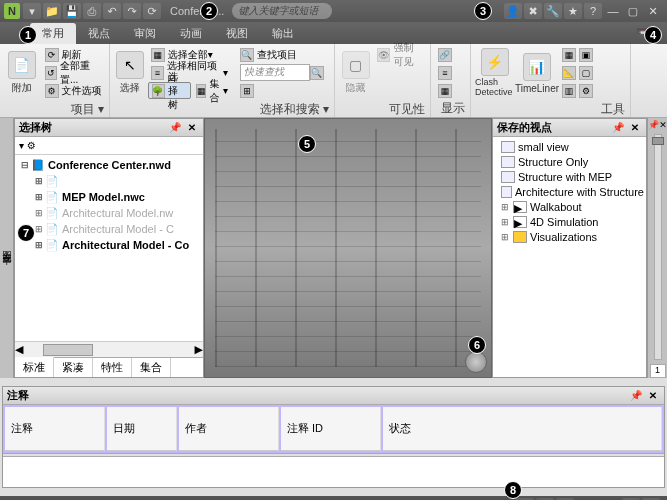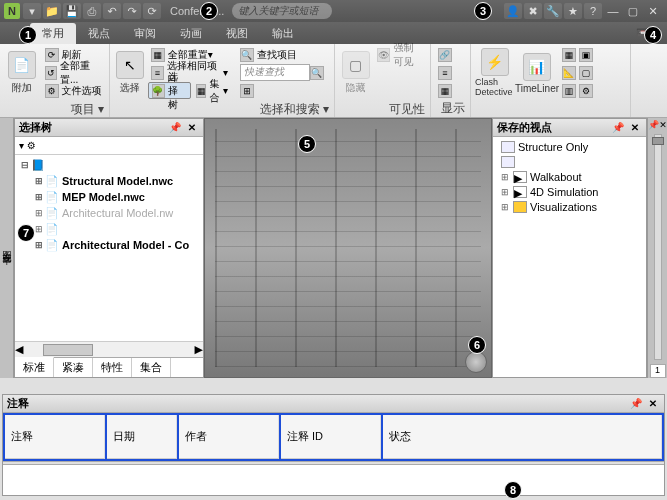--- a/index.html
+++ b/index.html
@@ -62,21 +62,21 @@
 .view-item { display: flex; align-items: center; height: 15px; font-size: 11px; white-space: nowrap; padding-left: 6px; }
 .view-item .vicon { width: 14px; height: 12px; border: 1px solid #999; margin-right: 3px; background: #eef; }
 .view-item .vicon.folder { background: #fc3; }
 .view-item.exp::before { content: "⊞"; width: 10px; font-size: 9px; color: #666; margin-right: 2px; }
 
 .right-dock { width: 20px; background: #c0c0c0; border-left: 1px solid #999; display: flex; flex-direction: column; align-items: center; padding-top: 2px; }
 .right-dock .slider { flex: 1; width: 8px; background: #ddd; border: 1px solid #aaa; margin: 4px 0; position: relative; }
 .right-dock .slider-thumb { position: absolute; top: 2px; left: -3px; width: 12px; height: 8px; background: #999; border: 1px solid #666; }
 .right-dock .input-val { width: 16px; height: 14px; border: 1px solid #aaa; font-size: 9px; text-align: center; background: #fff; }
 
-.comments-panel { height: 102px; background: #1d4ed8; border: 1px solid #999; margin: 16px 2px; display: flex; flex-direction: column; }
+.comments-panel { height: 102px; background: #c4b5fd; border: 1px solid #999; margin: 8px 2px; display: flex; flex-direction: column; }
 .comments-table { flex: 1; }
 .comments-table th { text-align: left; font-weight: normal; font-size: 11px; padding: 2px 6px; border-right: 1px solid #ddd; border-bottom: 1px solid #ccc; background: #f5f5f5; }
 .comments-divider { height: 4px; background: #e0e0e0; border-top: 1px solid #aaa; border-bottom: 1px solid #aaa; }
 .comments-preview { height: 30px; background: #fff; }
 
 .statusbar { height: 20px; background: linear-gradient(#555, #444); color: #ccc; display: flex; align-items: center; padding: 0 6px; font-size: 10px; }
 .statusbar .spacer { flex: 1; }
 .statusbar .sbtn { width: 18px; height: 16px; margin: 0 1px; background: rgba(255,255,255,0.1); border-radius: 2px; display: flex; align-items: center; justify-content: center; }
 
 .callout { position: absolute; width: 18px; height: 18px; border-radius: 50%; background: #000; color: #fff; font-weight: bold; font-size: 11px; display: flex; align-items: center; justify-content: center; z-index: 100; border: 1px solid #fff; }
@@ -140,21 +140,21 @@
     </div>
     <div class="ribbon-group-label">项目 ▾</div>
   </div>
   <div class="ribbon-group" style="width:225px">
     <div class="ribbon-group-content">
       <div class="big-btn">
         <div class="icon">↖</div>
         <div class="label">选择</div>
       </div>
       <div class="small-btns">
-        <div class="small-btn"><span class="icon">▦</span><span>全部重置</span> ▾</div>
+        <div class="small-btn"><span class="icon">▦</span><span>选择全部</span> ▾</div>
         <div class="small-btn"><span class="icon">≡</span><span>选择相同项目</span> ▾</div>
         <div style="display:flex;gap:2px">
           <div class="small-btn boxed">
               <span class="icon">🌳</span>
               <span>选择树</span>
             </div>
           <div class="small-btn"><span class="icon">▦</span><span>集合</span> ▾</div>
         </div>
       </div>
       <div class="small-btns" style="margin-left:4px">
@@ -222,59 +222,61 @@
         <div class="small-btn">
             <span class="icon">📐</span>
             <span class="icon">▢</span>
           </div>
         <div class="small-btn">
             <span class="icon">▥</span>
             <span class="icon">⚙</span>
           </div>
       </div>
     </div>
+    <div class="ribbon-group-label">工具</div>
   </div>
 </div>
 
 <div class="main-area">
   <div class="left-dock">平面视图</div>
 
   <div class="tree-panel">
     <div class="panel-header">
       <span>选择树</span>
       <div class="spacer"></div>
       <div class="hbtn">📌</div>
       <div class="hbtn">✕</div>
     </div>
     <div class="tree-toolbar">
       <span style="font-size:10px">▾  ⚙</span>
     </div>
     <div class="tree-body">
       <div class="tree-item bold">
           <span class="expander">⊟</span>
           <span class="file-icon">📘</span>
+          <span>Conference Center.nwd</span>
         </div>
       <div class="tree-item lvl1 bold">
           <span class="expander">⊞</span>
           <span class="file-icon">📄</span>
-          <span>Structural Model.nwc</span>
         </div>
       <div class="tree-item lvl1 bold">
           <span class="expander">⊞</span>
           <span class="file-icon">📄</span>
           <span>MEP Model.nwc</span>
         </div>
       <div class="tree-item lvl1 dim">
           <span class="expander">⊞</span>
           <span class="file-icon">📄</span>
           <span>Architectural Model.nw</span>
         </div>
       <div class="tree-item lvl1 dim">
           <span class="expander">⊞</span>
           <span class="file-icon">📄</span>
+          <span>Architectural Model - C</span>
         </div>
       <div class="tree-item lvl1 bold">
           <span class="expander">⊞</span>
           <span class="file-icon">📄</span>
           <span>Architectural Model - Co</span>
         </div>
     </div>
     <div class="scrollbar-h">
         <span>◀</span>
         <div class="thumb"></div>
@@ -297,24 +299,33 @@
   <div class="saved-views">
     <div class="panel-header">
       <span>保存的视点</span>
       <div class="spacer"></div>
       <div class="hbtn">📌</div>
       <div class="hbtn">✕</div>
     </div>
     <div class="views-body">
       <div class="view-item">
           <span class="vicon"></span>
-          <span>Structure Only</span>
+          <span>small view</span>
         </div>
       <div class="view-item">
           <span class="vicon"></span>
+          <span>Structure Only</span>
+        </div>
+      <div class="view-item">
+          <span class="vicon"></span>
+          <span>Structure with MEP</span>
+        </div>
+      <div class="view-item">
+          <span class="vicon"></span>
+          <span>Architecture with Structure</span>
         </div>
       <div class="view-item exp">
           <span class="vicon" style="background:#fff">▶</span>
           <span>Walkabout</span>
         </div>
       <div class="view-item exp">
           <span class="vicon" style="background:#fff">▶</span>
           <span>4D Simulation</span>
         </div>
       <div class="view-item exp">

